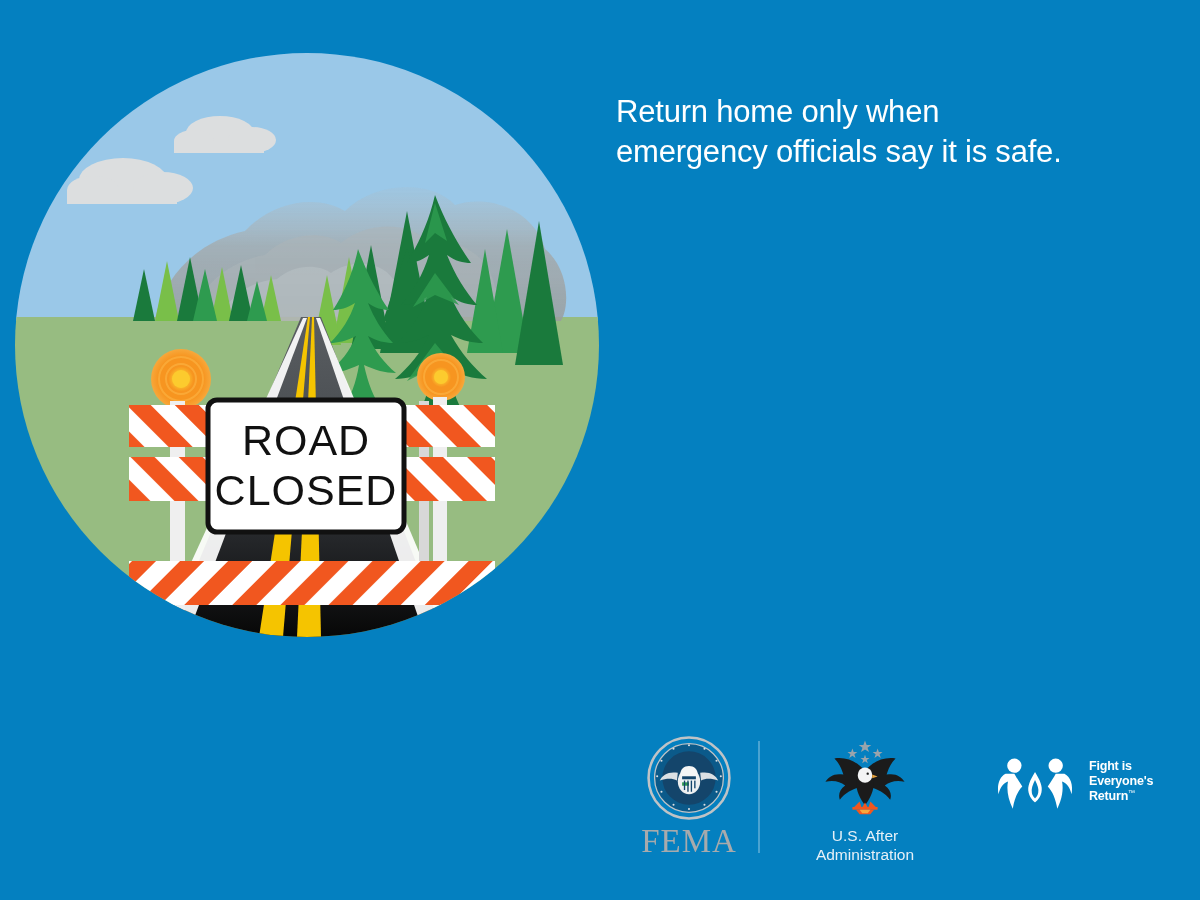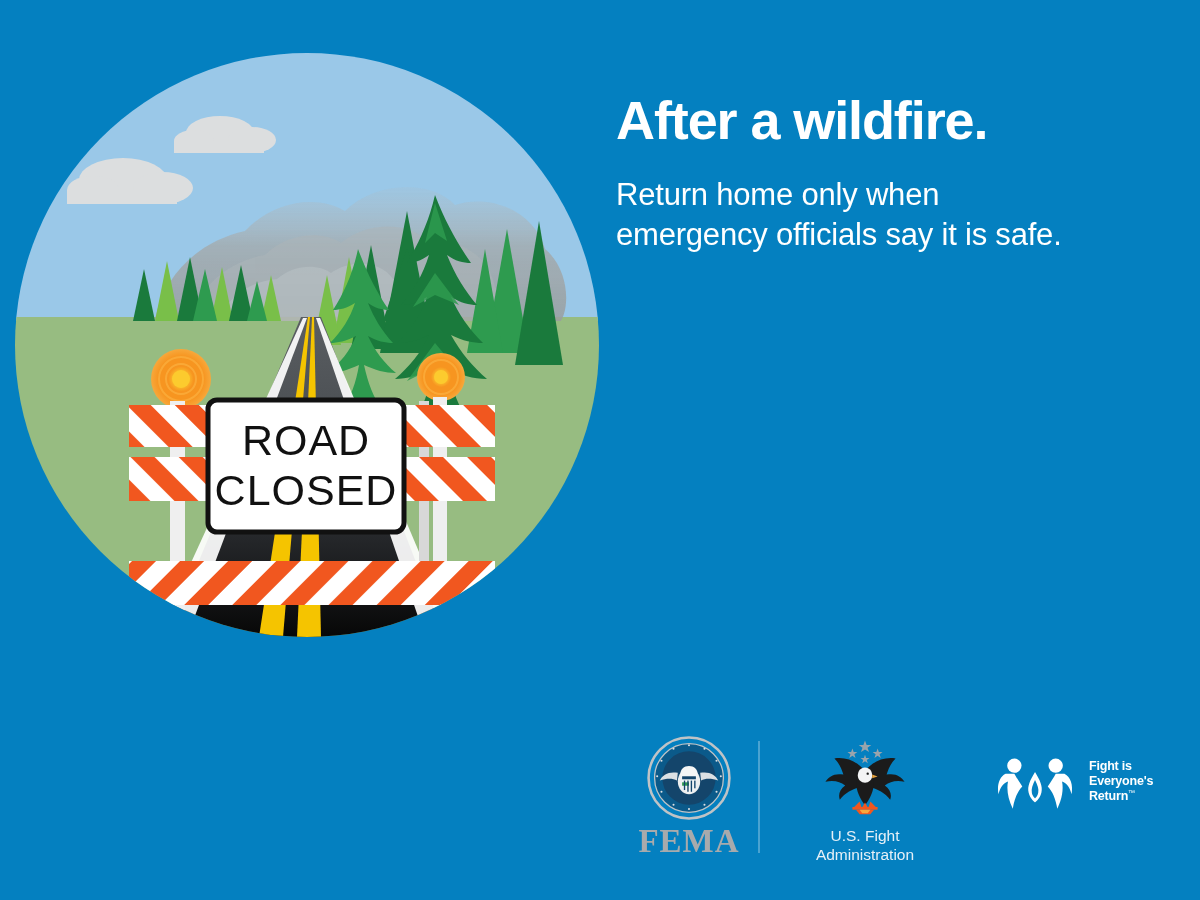--- a/index.html
+++ b/index.html
@@ -27,21 +27,21 @@
     font-weight:400;letter-spacing:-0.2px;
   }
 
   
   .footer{position:absolute;left:600px;top:735px;width:600px;height:130px;}
 
   .logo-fema{position:absolute;left:20px;top:0px;width:138px;text-align:center;}
   .logo-fema .seal{width:86px;height:86px;margin:0 auto;display:block;}
   .logo-fema .wordmark{
     font-family:"Liberation Serif",serif;
-    font-size:33px;color:#A8AAAC;letter-spacing:1px;margin-top:4px;line-height:1;font-weight:bold;
+    font-size:33px;color:#A8AAAC;letter-spacing:1px;margin-top:4px;line-height:1;
   }
 
   .divider{position:absolute;left:158px;top:6px;width:2px;height:112px;background:#4AA3D1;}
 
   .logo-usfa{position:absolute;left:190px;top:0px;width:150px;text-align:center;}
   .logo-usfa .eagle{width:90px;height:90px;margin:0 auto;display:block;}
   .logo-usfa .usfa-text{
     font-size:15.5px;color:#E6F0F7;line-height:1.22;margin-top:2px;
   }
 
@@ -266,21 +266,20 @@
           <rect x="193" y="347" width="196" height="132" rx="9" fill="#FFFFFF" stroke="#111111" stroke-width="5"></rect>
           <rect x="199" y="353" width="184" height="120" rx="5" fill="#FFFFFF"></rect>
           <text x="291" y="402" text-anchor="middle" font-family="Liberation Sans, sans-serif" font-size="43" font-weight="400" fill="#111111" letter-spacing="1">ROAD</text>
           <text x="291" y="452" text-anchor="middle" font-family="Liberation Sans, sans-serif" font-size="43" font-weight="400" fill="#111111" letter-spacing="1">CLOSED</text>
         </g>
       </g>
     </svg>
   </div>
 
   <div class="textblock">
-    <h1 class="headline">After a wildfire.</h1>
     <p class="subhead">Return home only when emergency officials say it is safe.</p>
   </div>
 
   <div class="footer">
 
     <div class="logo-fema">
       <svg class="seal" viewBox="0 0 100 100">
         <circle cx="50" cy="50" r="47" fill="#0480C0" stroke="#BFC3C6" stroke-width="3"></circle>
         <circle cx="50" cy="50" r="40" fill="#0B5A8A" stroke="#BFC3C6" stroke-width="1.5"></circle>
         <circle cx="50" cy="50" r="31" fill="#14456B"></circle>
@@ -349,21 +348,21 @@
           <path d="M46,82 L50,75 L54,82 Z"></path>
           <path d="M54,80 L56,74 L62,80 Z"></path>
           <rect x="36" y="80" width="28" height="3"></rect>
           <path d="M40,83 L60,83 L56,88 L44,88 Z"></path>
         </g>
         <g fill="#F7A83B">
           <path d="M44,83 L56,83 L53,87 L47,87 Z"></path>
         </g>
       </svg>
       <div class="usfa-text">
-        <div>U.S. Fight</div>
+        <div>U.S. After</div>
         <div>Administration</div>
       </div>
     </div>
 
     <div class="logo-fief">
       <svg class="mark" viewBox="0 0 110 78">
 
         <circle cx="24" cy="16" r="9" fill="#FFFFFF"></circle>
         <path d="M13,26 C5,30 2,40 4,52 C6,44 10,38 16,36
                  C14,46 16,58 22,70 C24,58 28,48 34,42

